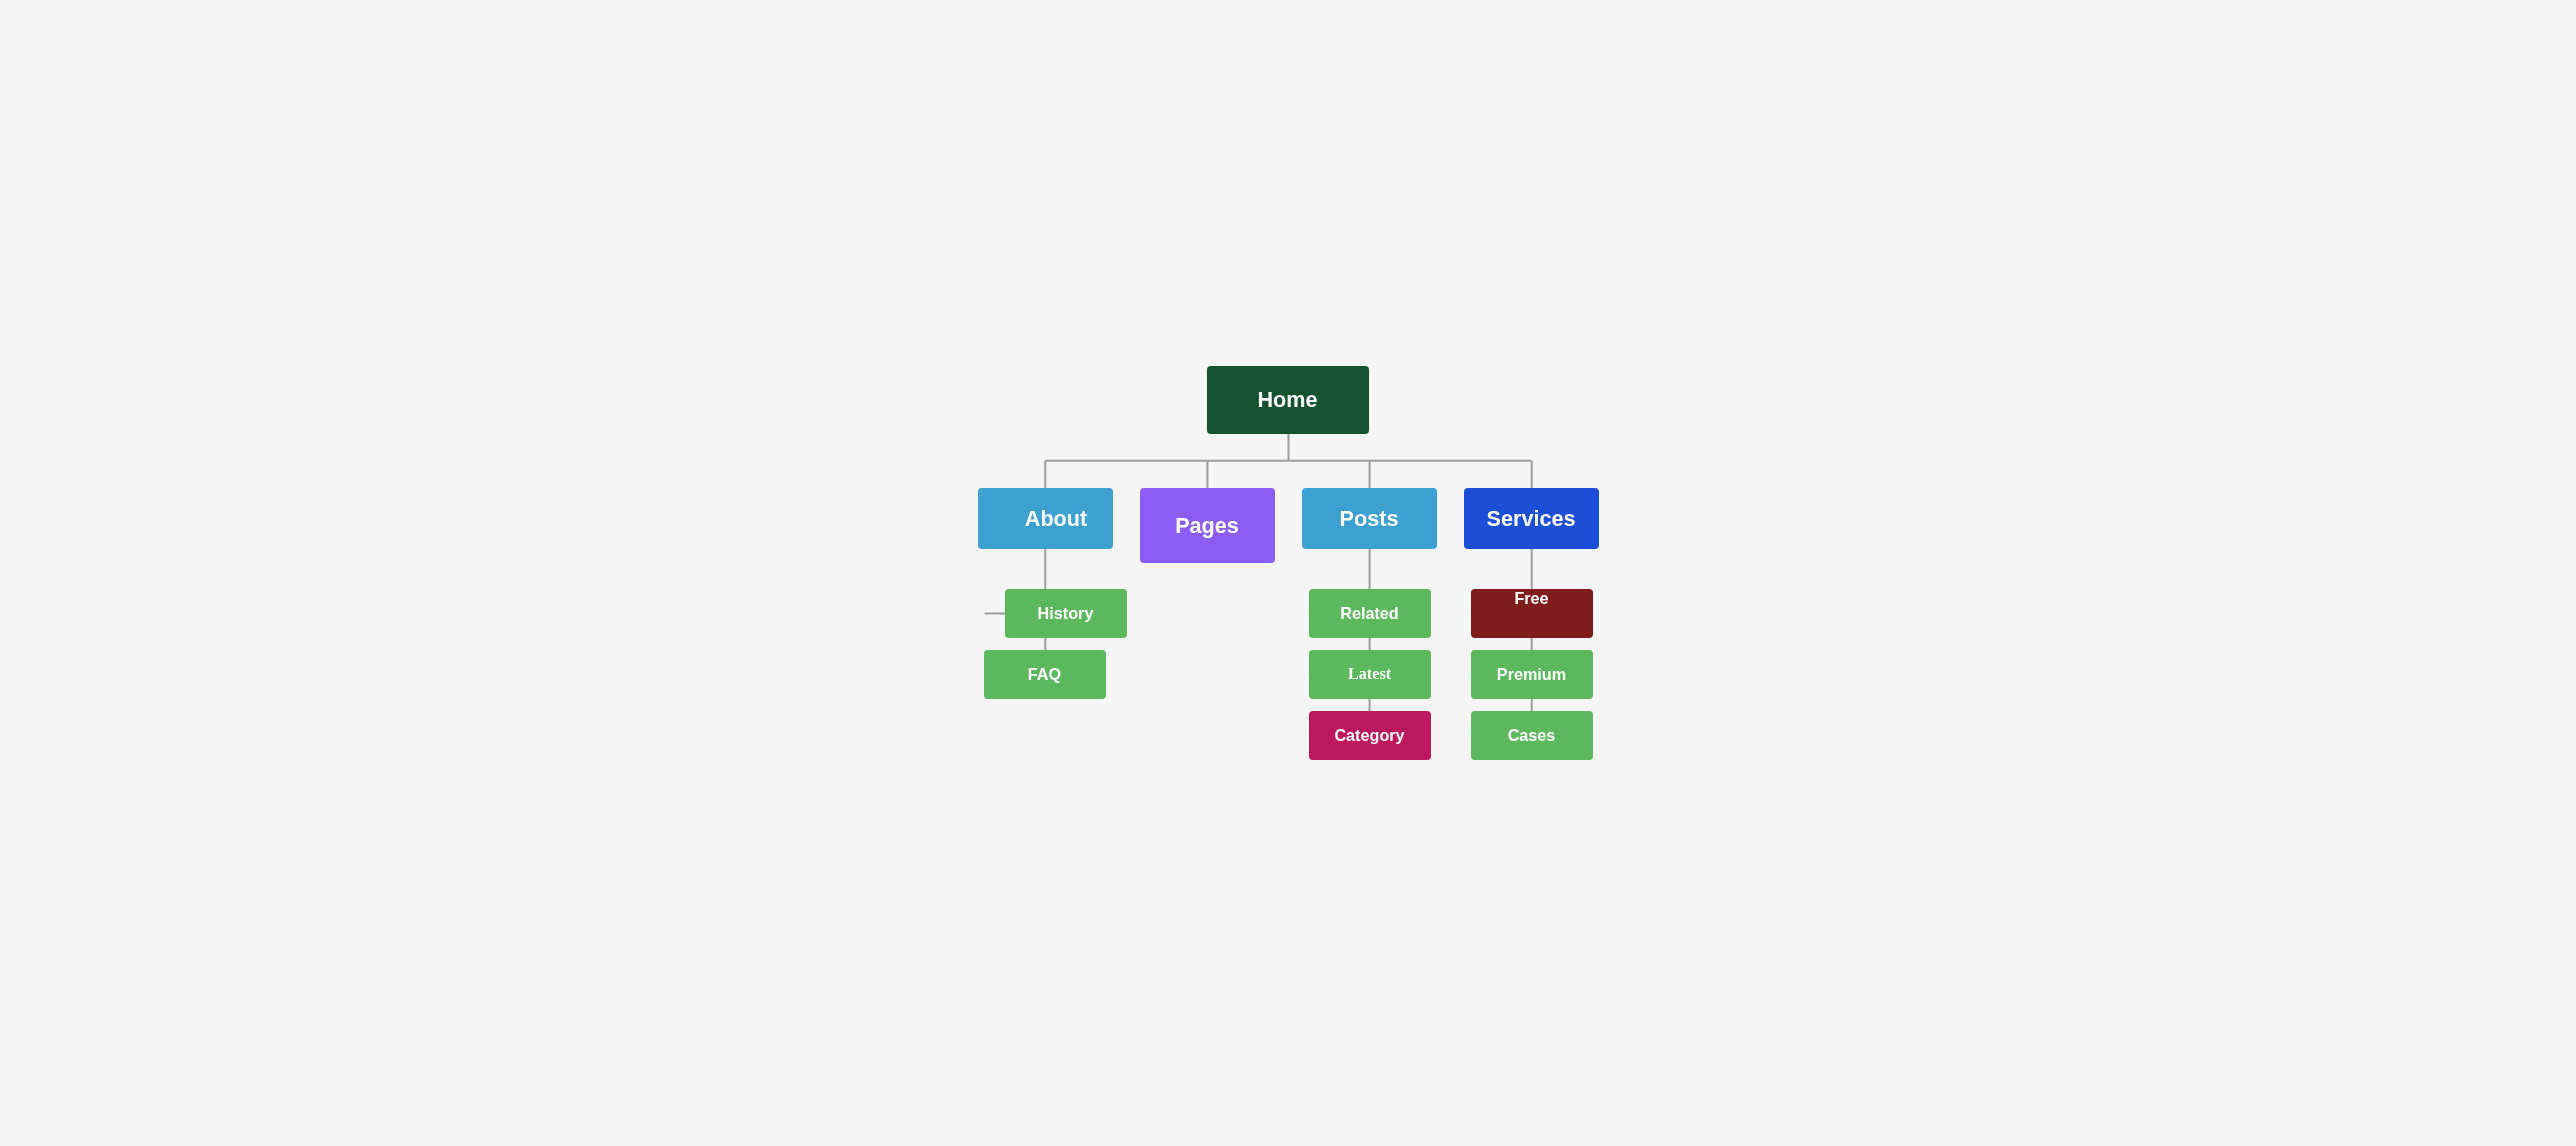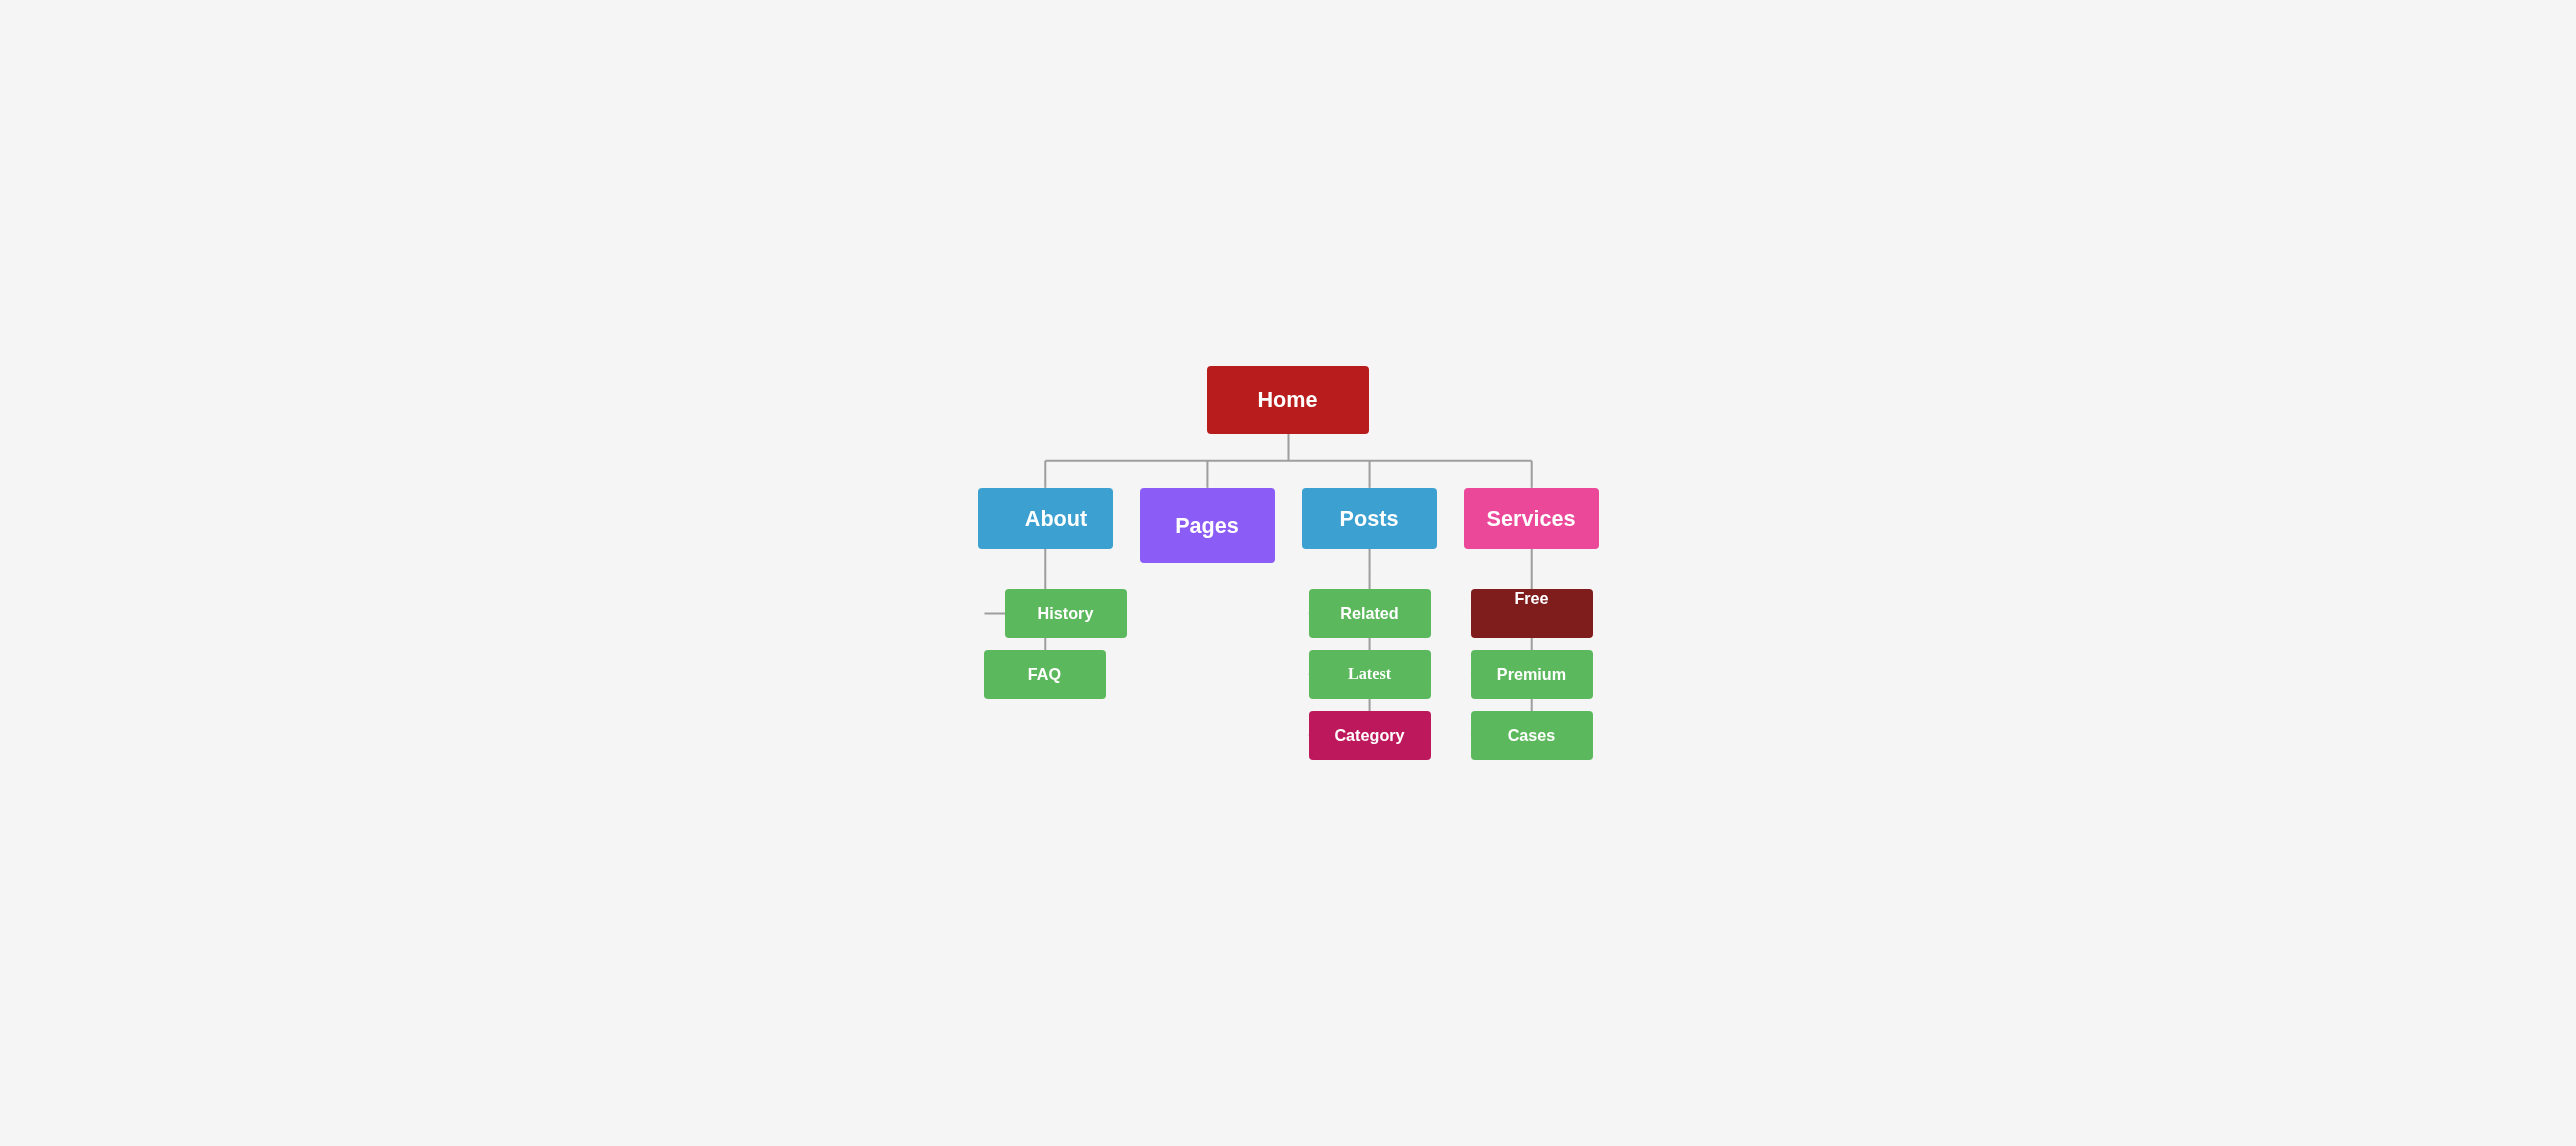--- a/index.html
+++ b/index.html
@@ -47,21 +47,21 @@
         <line x1="680" y1="576" x2="590" y2="576" stroke="#9e9e9e" stroke-width="3"></line>
         <line x1="680" y1="330" x2="680" y2="396" stroke="#9e9e9e" stroke-width="3"></line>
         <line x1="920" y1="300" x2="920" y2="330" stroke="#9e9e9e" stroke-width="3"></line>
         <line x1="920" y1="396" x2="920" y2="576" stroke="#9e9e9e" stroke-width="3"></line>
         <line x1="920" y1="396" x2="830" y2="396" stroke="#9e9e9e" stroke-width="3"></line>
         <line x1="920" y1="486" x2="830" y2="486" stroke="#9e9e9e" stroke-width="3"></line>
         <line x1="920" y1="576" x2="830" y2="576" stroke="#9e9e9e" stroke-width="3"></line>
         <line x1="920" y1="330" x2="920" y2="396" stroke="#9e9e9e" stroke-width="3"></line>
       </svg>
     <div id="nodes" style="position: relative; z-index: 1; width: 757px; height: 454px;">
-        <div style="position: absolute; left: 297px; top: 20px; width: 162px; height: 68px; background: #b91c1c; color: white; border-radius: 4px; display: flex; align-items: center; justify-content: center; font-size: 2rem; font-weight: bold; font-family: Arial, sans-serif;">
+        <div style="position: absolute; left: 297px; top: 20px; width: 162px; height: 68px; background: #14532d; color: white; border-radius: 4px; display: flex; align-items: center; justify-content: center; font-size: 2rem; font-weight: bold; font-family: Arial, sans-serif;">
           <span>Home</span>
         </div>
         <div style="position: absolute; left: 68px; top: 142px; width: 135px; height: 61px; background: rgb(60, 160, 208); color: white; border-radius: 4px; display: flex; align-items: center; justify-content: center; font-size: 2rem; font-weight: bold; font-family: Arial, sans-serif; padding-left: 22px;">
           <span>About</span>
         </div>
         <div style="position: absolute; left: 74px; top: 243px; width: 122px; height: 49px; background: rgb(92, 184, 92); color: white; border-radius: 4px; display: flex; align-items: center; justify-content: center; font-size: 1.5rem; font-weight: bold; font-family: Arial, sans-serif; margin-left: 21px;">
           <span>History</span>
         </div>
         <div style="position: absolute; left: 74px; top: 304px; width: 122px; height: 49px; background: rgb(92, 184, 92); color: white; border-radius: 4px; display: flex; align-items: center; justify-content: center; font-size: 1.5rem; font-weight: bold; font-family: Arial, sans-serif;">
           <span>FAQ</span>
@@ -74,21 +74,21 @@
         </div>
         <div style="position: absolute; left: 399px; top: 243px; width: 122px; height: 49px; background: rgb(92, 184, 92); color: white; border-radius: 4px; display: flex; align-items: center; justify-content: center; font-size: 1.5rem; font-weight: bold; font-family: Arial, sans-serif;">
           <span>Related</span>
         </div>
         <div style="position: absolute; left: 399px; top: 304px; width: 122px; height: 49px; background: rgb(92, 184, 92); color: white; border-radius: 4px; display: flex; align-items: center; justify-content: center; font-size: 1.5rem; font-weight: bold; font-family: Liberation Serif, serif;">
           <span>Latest</span>
         </div>
         <div style="position: absolute; left: 399px; top: 365px; width: 122px; height: 49px; background: #be185d; color: white; border-radius: 4px; display: flex; align-items: center; justify-content: center; font-size: 1.5rem; font-weight: bold; font-family: Arial, sans-serif;">
           <span>Category</span>
         </div>
-        <div style="position: absolute; left: 554px; top: 142px; width: 135px; height: 61px; background: #ec4899; color: white; border-radius: 4px; display: flex; align-items: center; justify-content: center; font-size: 2rem; font-weight: bold; font-family: Arial, sans-serif;">
+        <div style="position: absolute; left: 554px; top: 142px; width: 135px; height: 61px; background: #1d4ed8; color: white; border-radius: 4px; display: flex; align-items: center; justify-content: center; font-size: 2rem; font-weight: bold; font-family: Arial, sans-serif;">
           <span>Services</span>
         </div>
         <div style="position: absolute; left: 561px; top: 243px; width: 122px; height: 49px; background: #7f1d1d; color: white; border-radius: 4px; display: flex; justify-content: center; font-size: 1.5rem; font-weight: bold; font-family: Arial, sans-serif;">
           <span>Free</span>
         </div>
         <div style="position: absolute; left: 561px; top: 304px; width: 122px; height: 49px; background: rgb(92, 184, 92); color: white; border-radius: 4px; display: flex; align-items: center; justify-content: center; font-size: 1.5rem; font-weight: bold; font-family: Arial, sans-serif;">
           <span>Premium</span>
         </div>
         <div style="position: absolute; left: 561px; top: 365px; width: 122px; height: 49px; background: rgb(92, 184, 92); color: white; border-radius: 4px; display: flex; align-items: center; justify-content: center; font-size: 1.5rem; font-weight: bold; font-family: Arial, sans-serif;">
           <span>Cases</span>

